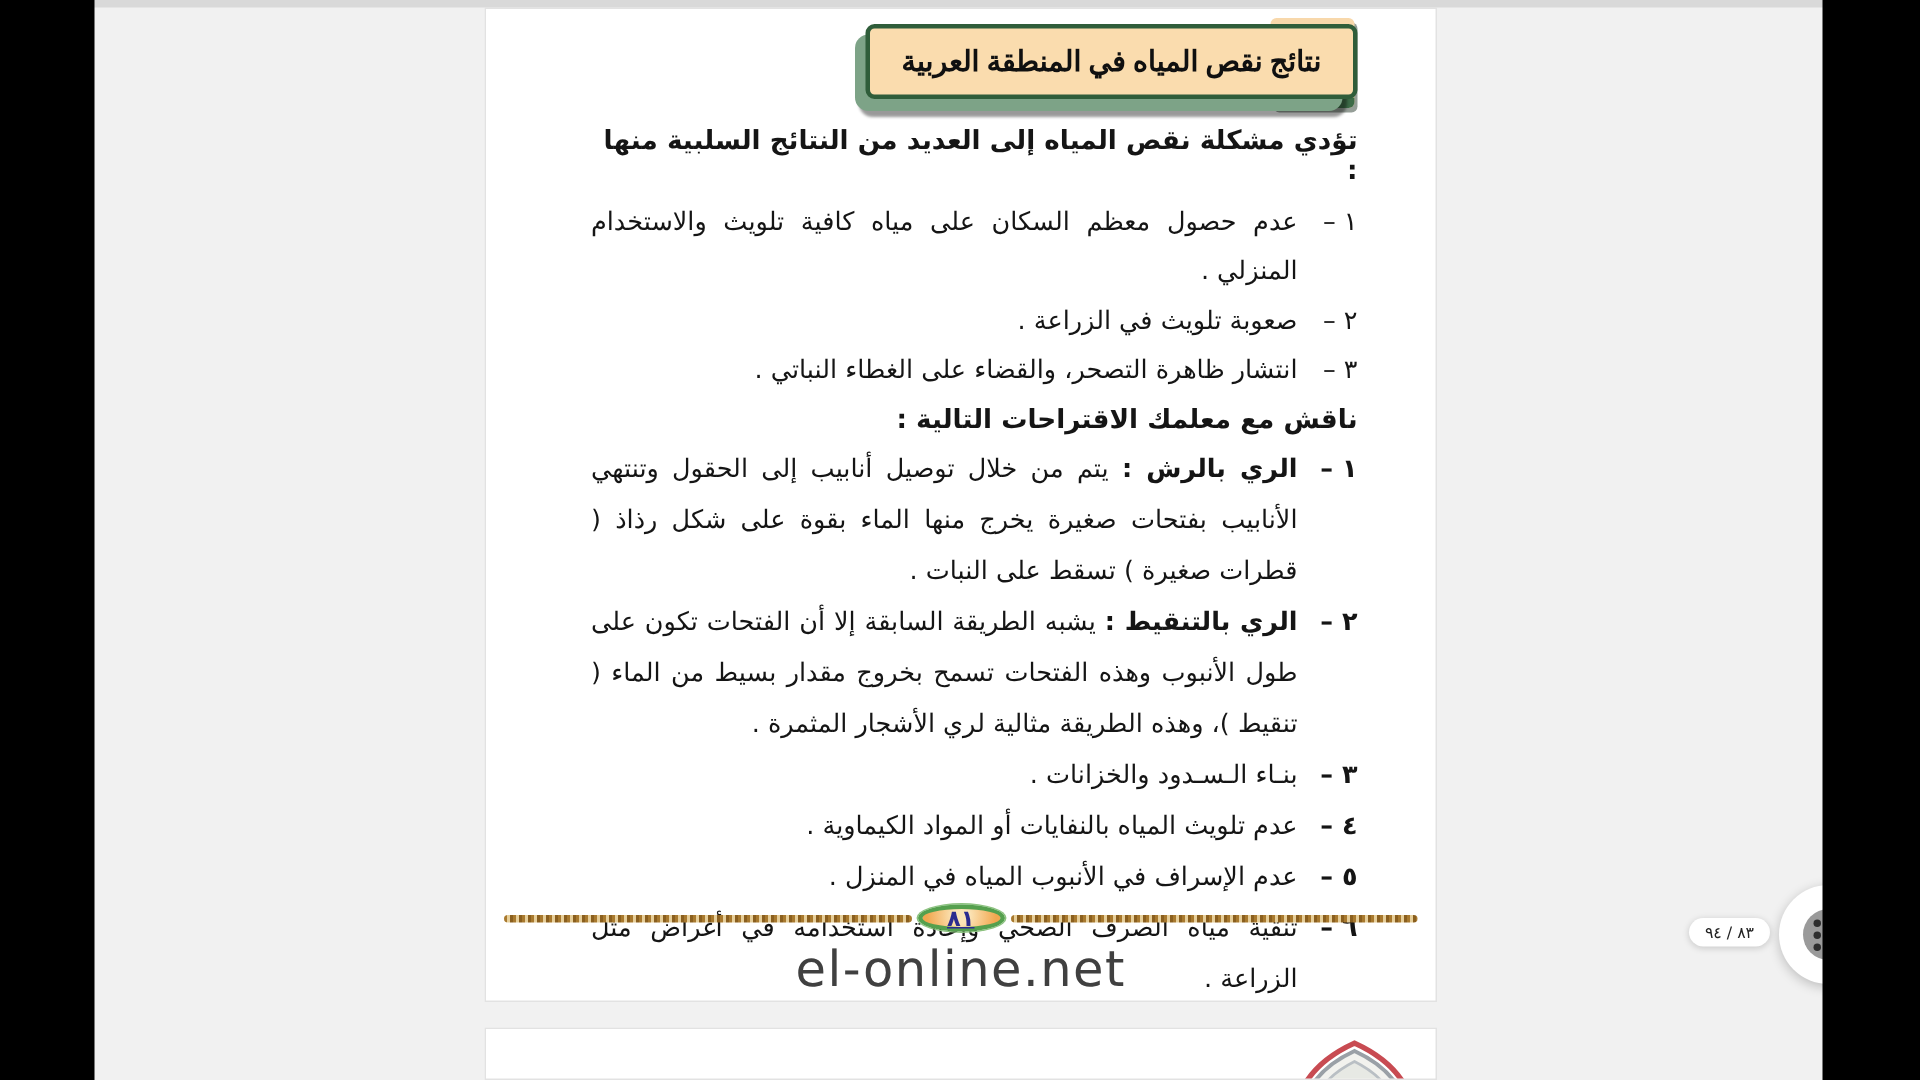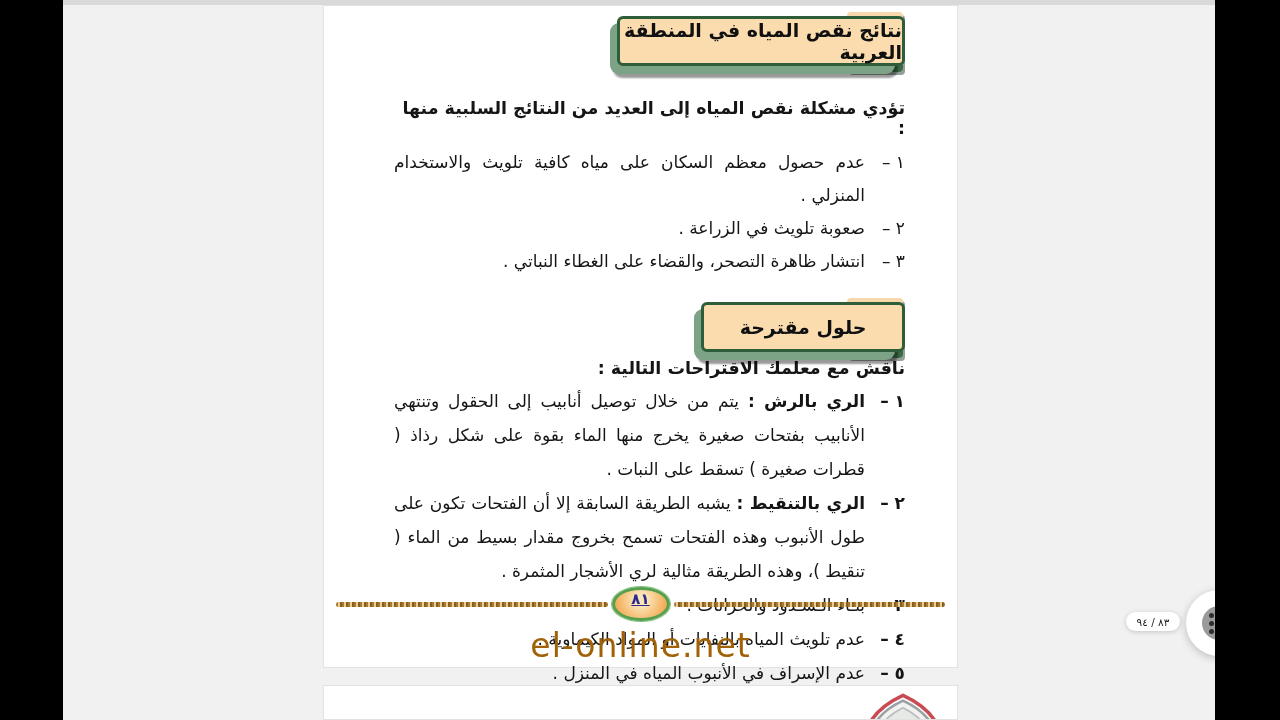--- a/index.html
+++ b/index.html
@@ -23,49 +23,49 @@
   .banner { position:relative; height:50px; }
   .banner-tab { position:absolute; top:-4px; right:2px; width:56px; height:60px;
                 background:#f8d8ab; border-radius:4px; box-shadow:2px 3px 0 rgba(20,40,25,.45); }
   .banner-tab::after { content:""; position:absolute; left:0; right:0; bottom:0; height:7px;
                 background:#3c6b47; border-radius:0 0 4px 4px; }
   .banner-back { position:absolute; top:7px; right:10px; left:-7px; bottom:-8px;
                 background:#7da387; border-radius:9px; box-shadow:3px 4px 2px rgba(0,0,0,.4); }
   .banner-box { position:absolute; inset:0; background:#fadcae; border:3px solid #2f5d3a;
                 border-radius:6px; display:flex; align-items:center; justify-content:center;
                 font-weight:bold; font-size:19px; color:#101010; }
-  .banner1 { width:288px; margin:10px 0 0 0; }
+  .banner1 { width:328px; margin:10px 0 0 0;font-family:Liberation Serif, serif; }
   .banner2 { width:204px; margin:24px 0 0 0; }
 
-  .intro { font-weight:bold; font-size:17.5px; margin-top:32px; }
+  .intro { font-weight:bold; font-size:17.5px; margin-top:18px; }
   .intro2 { margin-top:6px; }
 
   .li { display:flex; direction:rtl; font-size:17px; line-height:33px; text-align:justify; }
   .li .num { flex:0 0 40px; }
   .li .txt { flex:1; }
   .sec1-list { margin-top:8px; }
   .sec2-list { margin-top:6px; }
   .sec2-list .num { font-weight:bold; }
   .sec2-list .lead { font-weight:bold; }
   .sec2-list .li { line-height:34px; }
   .li + .li { margin-top:0px; }
 
   
   .footer-ornament { position:absolute; left:0; right:0; bottom:46px; display:flex;
                      align-items:center; padding:0 12px; }
   .chain { flex:1; height:5px; border-radius:3px;
            background:repeating-linear-gradient(90deg,#a8792e 0 2px,#e7cf9a 2px 4px,#8a5f1e 4px 6px); }
-  .page-oval { width:58px; height:34px; margin:0 4px; border-radius:50%;
+  .page-oval { width:58px; height:18px; margin:0 4px; border-radius:50%;
                background:radial-gradient(circle at 50% 35%, #fbe4b6 20%, #f2a74f 85%);
                border:3px solid #55a04e; box-shadow:0 0 0 1px #8cc27f;
-               display:flex; align-items:flex-start; justify-content:center;
+               display:flex; align-items:center; justify-content:center;
                font-weight:bold; font-size:15px; color:#2b2b8f;text-decoration:underline; }
 
   .watermark { position:absolute; left:0; right:0; bottom:2px; text-align:center;
-               font-size:33px; color:#a16207; letter-spacing:1px; direction:ltr; }
+               font-size:33px; color:#404040; letter-spacing:1px; direction:ltr; }
 
   
   .emblem { position:absolute; right:10px; top:4px; width:88px; height:60px; }
 
   
   .page-badge { position:absolute; left:1126px; top:612px; width:54px; height:19px;
                 background:#fff; border-radius:14px; box-shadow:0 1px 5px rgba(0,0,0,.18);
                 display:flex; align-items:center; justify-content:center;
                 font-size:10.5px; color:#222; direction:rtl; z-index:10; }
   .fab { position:absolute; left:1186px; top:590px; width:66px; height:66px; border-radius:50%;
@@ -103,27 +103,20 @@
       <div class="li">
         <span class="num">٢ –</span>
         <span class="txt">صعوبة تلويث في الزراعة .</span>
       </div>
       <div class="li">
         <span class="num">٣ –</span>
         <span class="txt">انتشار ظاهرة التصحر، والقضاء على الغطاء النباتي .</span>
       </div>
     </div>
 
-    <div class="banner banner2">
-      <div class="banner-tab"></div>
-      <div class="banner-back"></div>
-      <div class="banner-box">
-        <span>حلول مقترحة</span>
-      </div>
-    </div>
 
     <div class="intro intro2">ناقش مع معلمك الاقتراحات التالية :</div>
 
     <div class="sec2-list">
       <div class="li">
         <span class="num">١ –</span>
         <span class="txt"><span class="lead">الري بالرش :</span><span> يتم من خلال توصيل أنابيب إلى الحقول وتنتهي الأنابيب بفتحات صغيرة يخرج منها الماء بقوة على شكل رذاذ ( قطرات صغيرة ) تسقط على النبات .</span></span>
       </div>
       <div class="li">
         <span class="num">٢ –</span>

